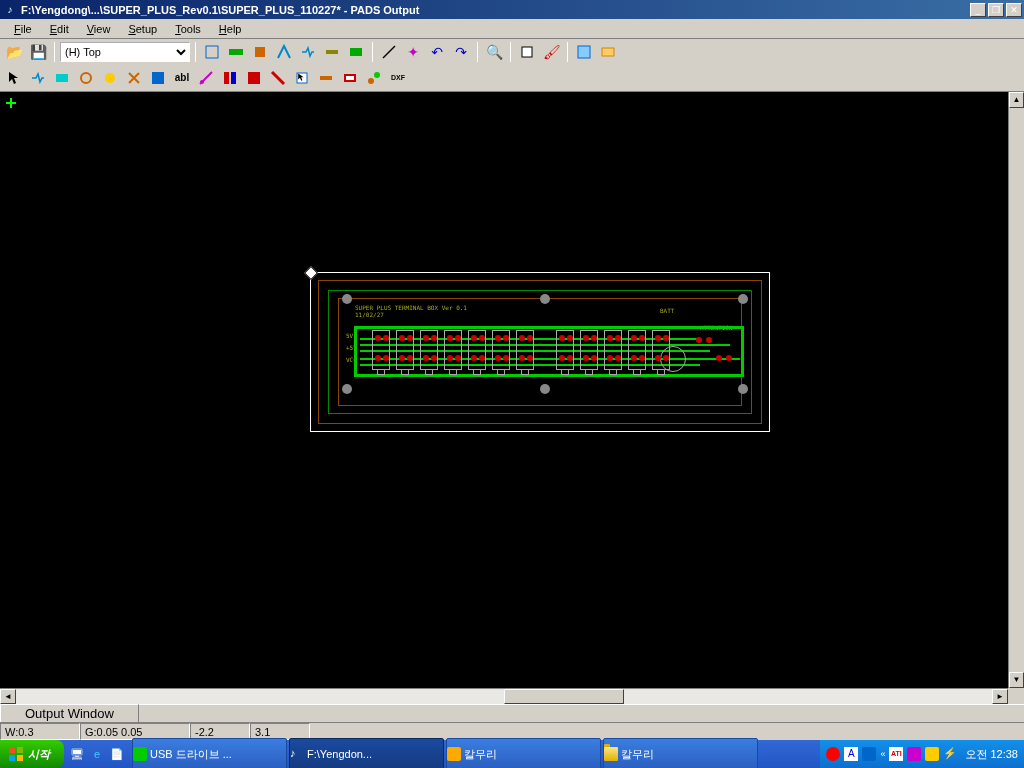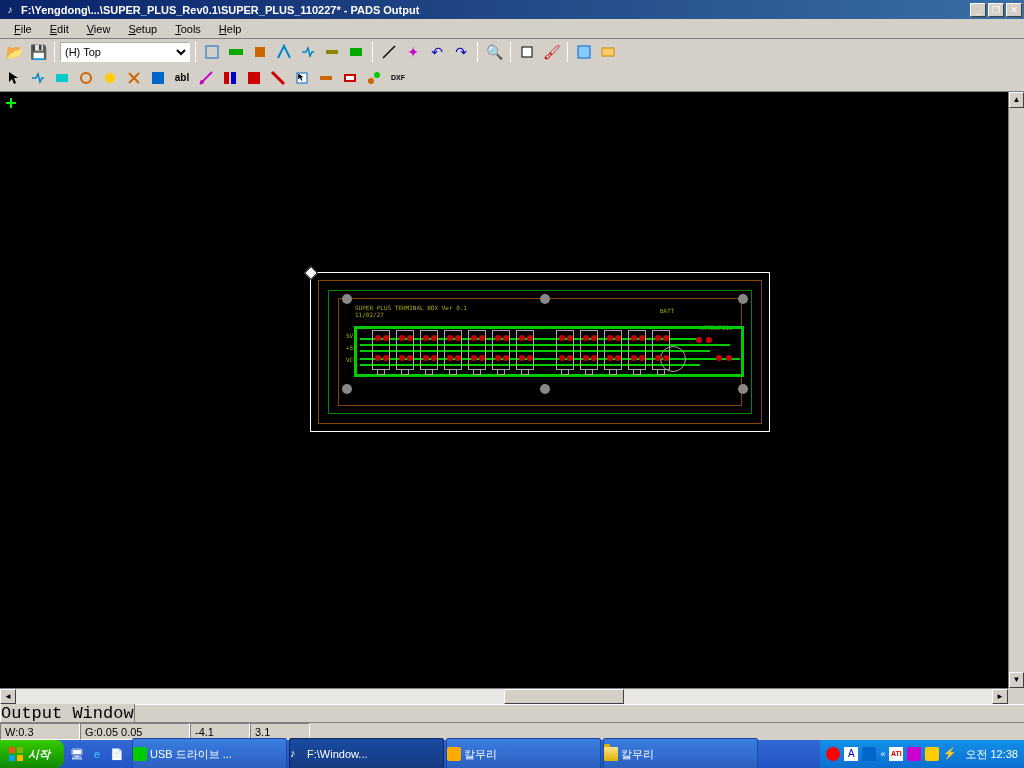--- a/index.html
+++ b/index.html
@@ -64,21 +64,21 @@
 .comp-box { position:absolute; width:18px; height:40px; border:1px solid #aaa; top:238px; }
 .comp-tab { position:absolute; width:8px; height:6px; border:1px solid #aaa; border-top:none; top:277px; }
 
 .trace { position:absolute; background:#0c0; }
 .trace-h { height:2px; }
 .trace-v { width:2px; }
 .led-circ { position:absolute; width:26px; height:26px; border:1px solid #aaa; border-radius:50%; left:660px; top:254px; }
 
 
 .output-pane { height: 18px; background:#d4d0c8; border-top:1px solid #fff; display:flex; align-items:center; }
-.output-tab { background:#d4d0c8; border:1px solid #808080; border-top-color:#fff; border-left-color:#fff; padding:1px 0; font-size:17px;font-family:Liberation Mono, monospace; }
+.output-tab { background:#d4d0c8; border:1px solid #808080; border-top-color:#fff; border-left-color:#fff; padding:1px 24px; font-size:13px; }
 
 
 .statusbar { height: 18px; background:#d4d0c8; border-top:1px solid #808080; display:flex; align-items:stretch; font-size:11px; }
 .statusbar .panel { border:1px solid #808080; border-top-color:#808080; border-left-color:#808080; border-right-color:#fff; border-bottom-color:#fff; padding:1px 4px; display:flex; align-items:center; }
 .statusbar .flex { flex:1; }
 
 
 .taskbar { height: 28px; background: linear-gradient(to bottom, #3168d5, #2255c4); display:flex; align-items:center; color:#fff; font-size:11px; }
 .startbtn { height:28px; padding:0 14px 0 8px; background: linear-gradient(to bottom, #3c0, #180); border-radius:0 8px 8px 0; font-weight:bold; font-style:italic; display:flex; align-items:center; gap:4px; }
 .ql { display:flex; align-items:center; gap:2px; padding:0 4px; }
@@ -429,21 +429,21 @@
   <div class="corner"></div>
 </div>
 
 <div class="output-pane">
   <div class="output-tab">Output Window</div>
 </div>
 
 <div class="statusbar">
   <div class="panel" style="width:80px">W:0.3</div>
   <div class="panel" style="width:110px">G:0.05 0.05</div>
-  <div class="panel" style="width:60px">-4.1</div>
+  <div class="panel" style="width:60px">-2.2</div>
   <div class="panel" style="width:60px">3.1</div>
 </div>
 
 <div class="taskbar">
   <div class="startbtn">
     <svg width="16" height="16" viewBox="0 0 16 16">
         <rect x="1" y="1" width="6" height="6" fill="#f25022"></rect>
         <rect x="9" y="1" width="6" height="6" fill="#7fba00"></rect>
         <rect x="1" y="9" width="6" height="6" fill="#00a4ef"></rect>
         <rect x="9" y="9" width="6" height="6" fill="#ffb900"></rect>
@@ -457,21 +457,21 @@
       </div>
     <div class="qbtn">📄</div>
   </div>
   <div class="tasks" id="task-list">
       <div class="task">
         <span class="ticon" style="background: rgb(0, 204, 0); border-radius: 2px;"></span>
         <span style="overflow: hidden; text-overflow: ellipsis;">USB 드라이브 ...</span>
       </div>
       <div class="task active">
         <span class="ticon" style="color: rgb(255, 255, 255);">♪</span>
-        <span style="overflow: hidden; text-overflow: ellipsis;">F:\Window...</span>
+        <span style="overflow: hidden; text-overflow: ellipsis;">F:\Yengdon...</span>
       </div>
       <div class="task">
         <span class="ticon" style="background: rgb(255, 170, 0); border-radius: 2px;"></span>
         <span style="overflow: hidden; text-overflow: ellipsis;">칼무리</span>
       </div>
       <div class="task">
         <span class="ticon folder-ico"></span>
         <span style="overflow: hidden; text-overflow: ellipsis;">칼무리</span>
       </div>
     </div>

